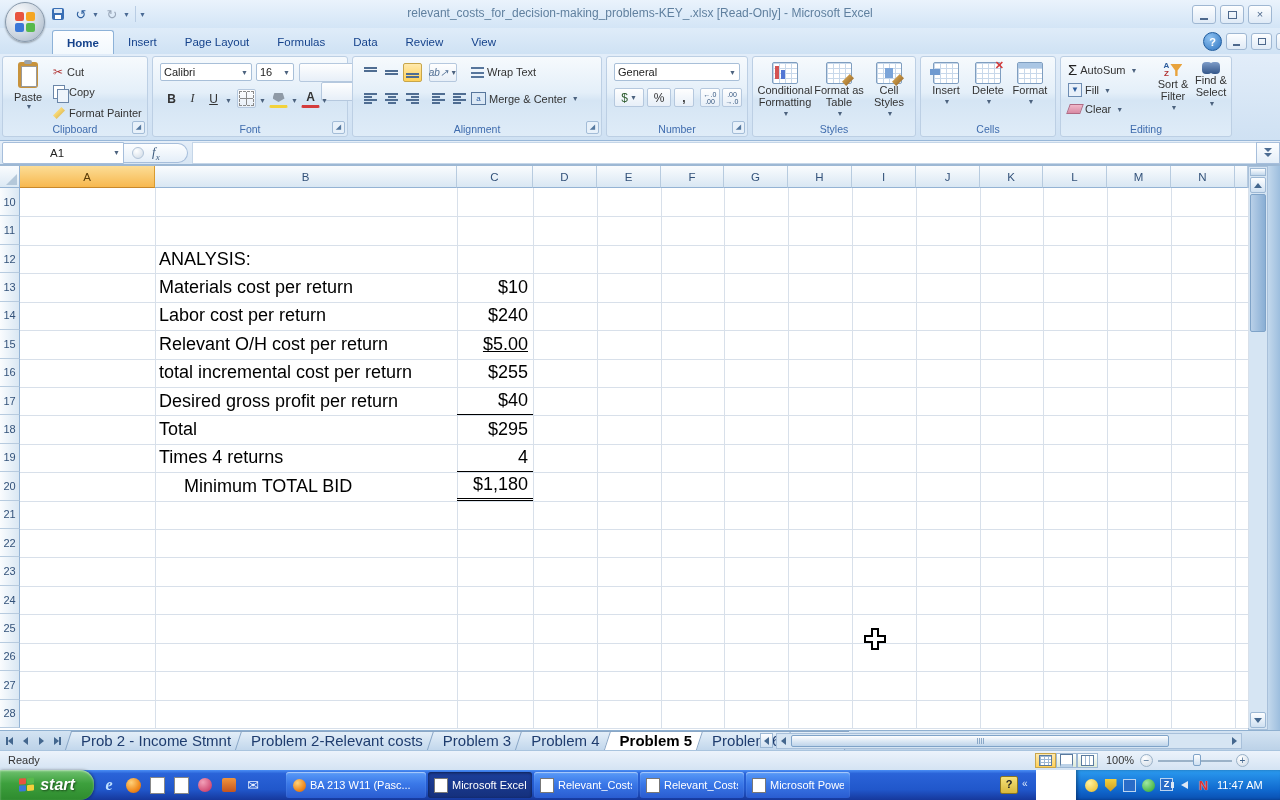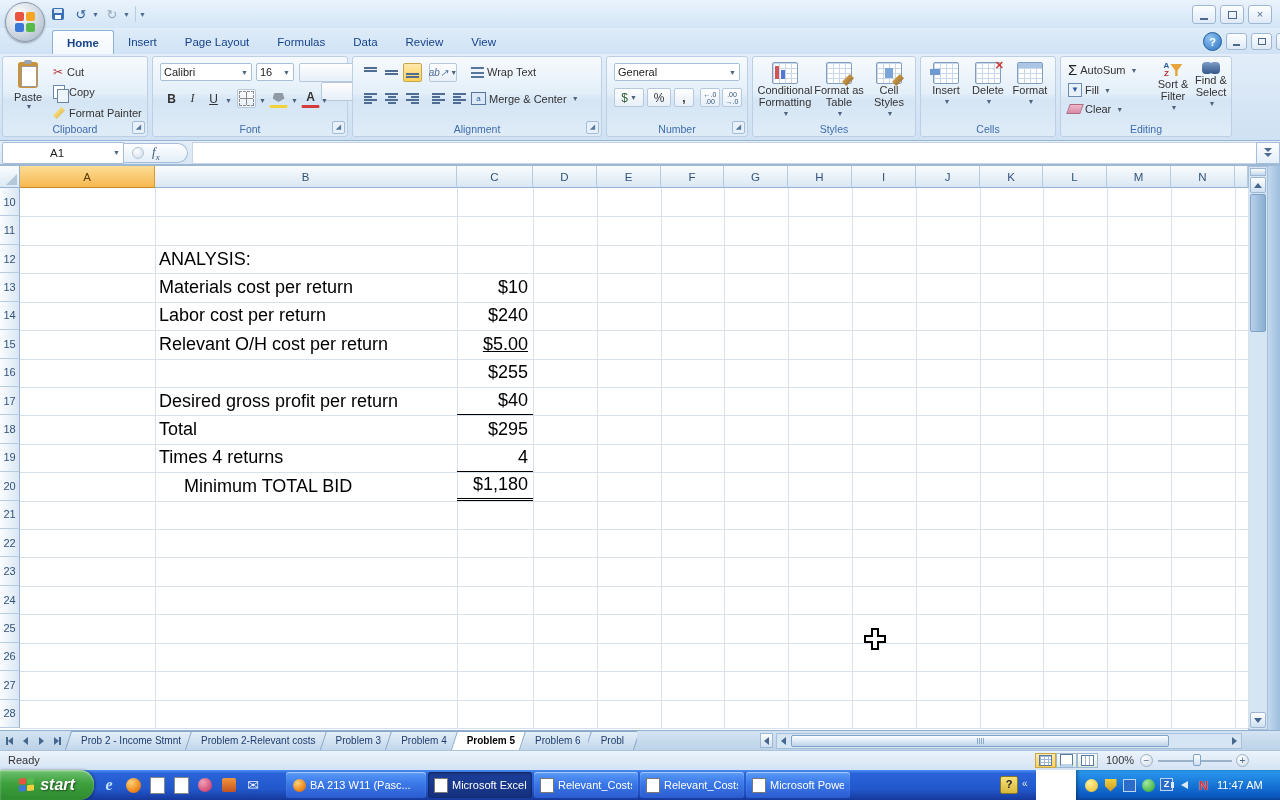--- a/index.html
+++ b/index.html
@@ -147,21 +147,21 @@
   #vsplit{position:absolute;left:1px;top:1px;width:16px;height:8px;background:linear-gradient(#fdfeff,#c3d8ec);border:1px solid #9db8d4;box-sizing:border-box;}
   #right-frame{position:absolute;left:1268px;top:0;width:12px;height:564px;background:linear-gradient(90deg,#c3d8ec,#9dbede);}
   
   #tabstrip{left:0;top:730px;width:1280px;height:20px;background:linear-gradient(#d3e3f2,#bcd2e8);border-top:1px solid #8fb0d0;box-sizing:border-box;}
   .nav-btns{position:absolute;left:2px;top:2px;display:flex;gap:1px;}
   .nav-btn{width:15px;height:15px;display:flex;align-items:center;justify-content:center;}
   .nav-bar{width:2px;height:8px;background:#44678e;}
   #sheet-tabs{position:absolute;left:68px;top:0;height:19px;display:flex;}
   .sheet-tab{position:relative;height:19px;display:flex;align-items:center;padding:0 13px;margin-right:-6px;}
   .sheet-tab .tbg{position:absolute;inset:0;transform:skewX(-18deg);background:linear-gradient(#e3eef8,#c2d7ec);border:1px solid #89a6c6;border-bottom:none;box-sizing:border-box;}
-  .sheet-tab .tlbl{position:relative;font-size:10px;color:#1e3c6e;white-space:nowrap;}
+  .sheet-tab .tlbl{position:relative;font-size:15px;color:#1e3c6e;white-space:nowrap;}
   .sheet-tab.active .tbg{background:#fff;}
   .sheet-tab.active .tlbl{font-weight:bold;color:#000;}
   .sheet-tab.trunc{max-width:46px;overflow:hidden;}
   #tab-scroll-sep{position:absolute;left:760px;top:2px;width:13px;height:15px;background:linear-gradient(#fdfeff,#cfe0f1);border:1px solid #9db8d4;display:flex;align-items:center;justify-content:center;box-sizing:border-box;}
   
   #hscroll{position:absolute;left:776px;top:2px;width:466px;height:16px;background:#d6e5f3;border:1px solid #a8c0da;box-sizing:border-box;}
   #hthumb{position:absolute;left:14px;top:1px;width:378px;height:12px;background:linear-gradient(#fdfeff,#bed4ea);border:1px solid #7fa3c8;border-radius:2px;box-sizing:border-box;
     display:flex;align-items:center;justify-content:center;gap:1px;}
   .grip{width:1px;height:6px;background:#8aa8c8;}
   .hbtn{position:absolute;top:1px;width:13px;height:12px;display:flex;align-items:center;justify-content:center;}
@@ -229,20 +229,21 @@
   .speaker:before{content:"";position:absolute;left:-10px;top:-3px;width:3px;height:6px;background:#dde8f5;}
   .tray-ic.netware-icon{color:#e03030;font-size:13px;text-shadow:0 0 1px #fff;}
   #tray-time{color:#fff;font-size:11px;margin-left:2px;}
   
   #cursor{left:864px;top:628px;width:22px;height:22px;z-index:99;}
 </style>
 </head>
 <body>
 
 <div id="titlebar" class="abs">
+  <div id="title-text" class="abs">relevant_costs_for_decision-making_problems-KEY_.xlsx  [Read-Only] - Microsoft Excel</div>
   <div id="tb-ctrls" class="abs win-ctrls">
     <div class="wc">
         <div class="bar"></div>
       </div>
     <div class="wc">
         <div class="rest"></div>
       </div>
     <div class="wc">×</div>
   </div>
 </div>
@@ -581,20 +582,21 @@
       <span>$10</span>
     </div>
     <div class="cell-label" style="left: 159px; top: 135.68px; height: 28.42px;">Labor cost per return</div>
     <div class="cell-value" style="left: 457px; width: 76px; top: 135.68px; height: 28.42px;">
       <span>$240</span>
     </div>
     <div class="cell-label" style="left: 159px; top: 164.1px; height: 28.42px;">Relevant O/H cost per return</div>
     <div class="cell-value" style="left: 457px; width: 76px; top: 164.1px; height: 28.42px;">
       <span class="u">$5.00</span>
     </div>
+    <div class="cell-label" style="left: 159px; top: 192.52px; height: 28.42px;">total incremental cost per return</div>
     <div class="cell-value" style="left: 457px; width: 76px; top: 192.52px; height: 28.42px;">
       <span>$255</span>
     </div>
     <div class="cell-label" style="left: 159px; top: 220.94px; height: 28.42px;">Desired gross profit per return</div>
     <div class="cell-value" style="left: 457px; width: 76px; top: 220.94px; height: 28.42px; border-bottom: 1px solid rgb(0, 0, 0);">
       <span>$40</span>
     </div>
     <div class="cell-label" style="left: 159px; top: 249.36px; height: 28.42px;">Total</div>
     <div class="cell-value" style="left: 457px; width: 76px; top: 249.36px; height: 28.42px;">
       <span>$295</span>

